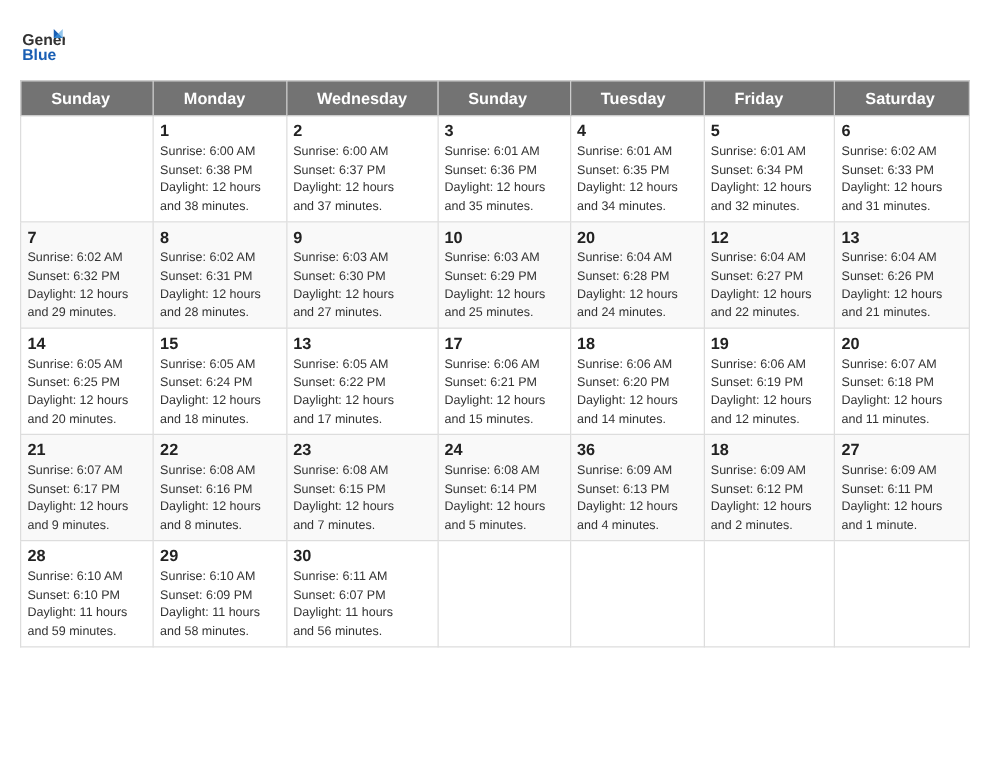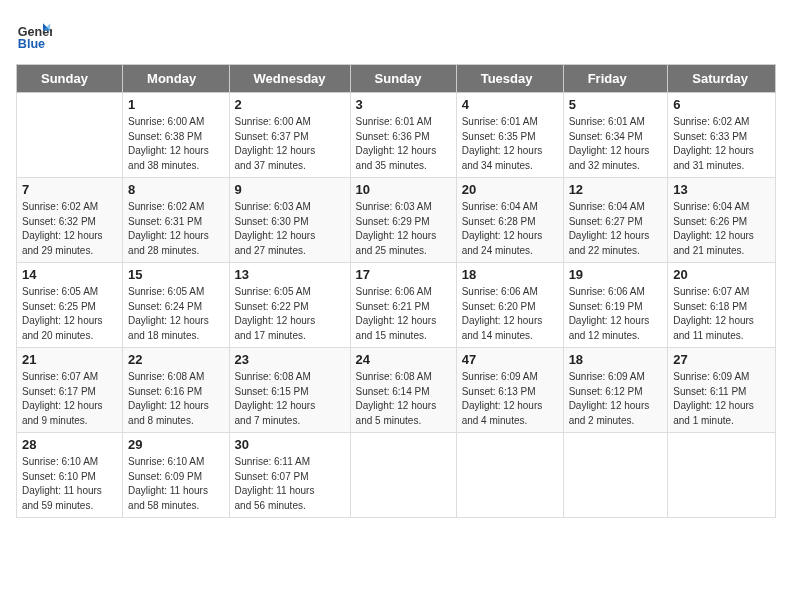--- a/index.html
+++ b/index.html
@@ -282,21 +282,21 @@
 and 7 minutes.</div>
         </td>
         <td>
           <span class="day-num">24</span>
           <div class="day-detail" style="white-space: pre-line;">Sunrise: 6:08 AM
 Sunset: 6:14 PM
 Daylight: 12 hours
 and 5 minutes.</div>
         </td>
         <td>
-          <span class="day-num">47</span>
+          <span class="day-num">36</span>
           <div class="day-detail" style="white-space: pre-line;">Sunrise: 6:09 AM
 Sunset: 6:13 PM
 Daylight: 12 hours
 and 4 minutes.</div>
         </td>
         <td>
           <span class="day-num">18</span>
           <div class="day-detail" style="white-space: pre-line;">Sunrise: 6:09 AM
 Sunset: 6:12 PM
 Daylight: 12 hours

